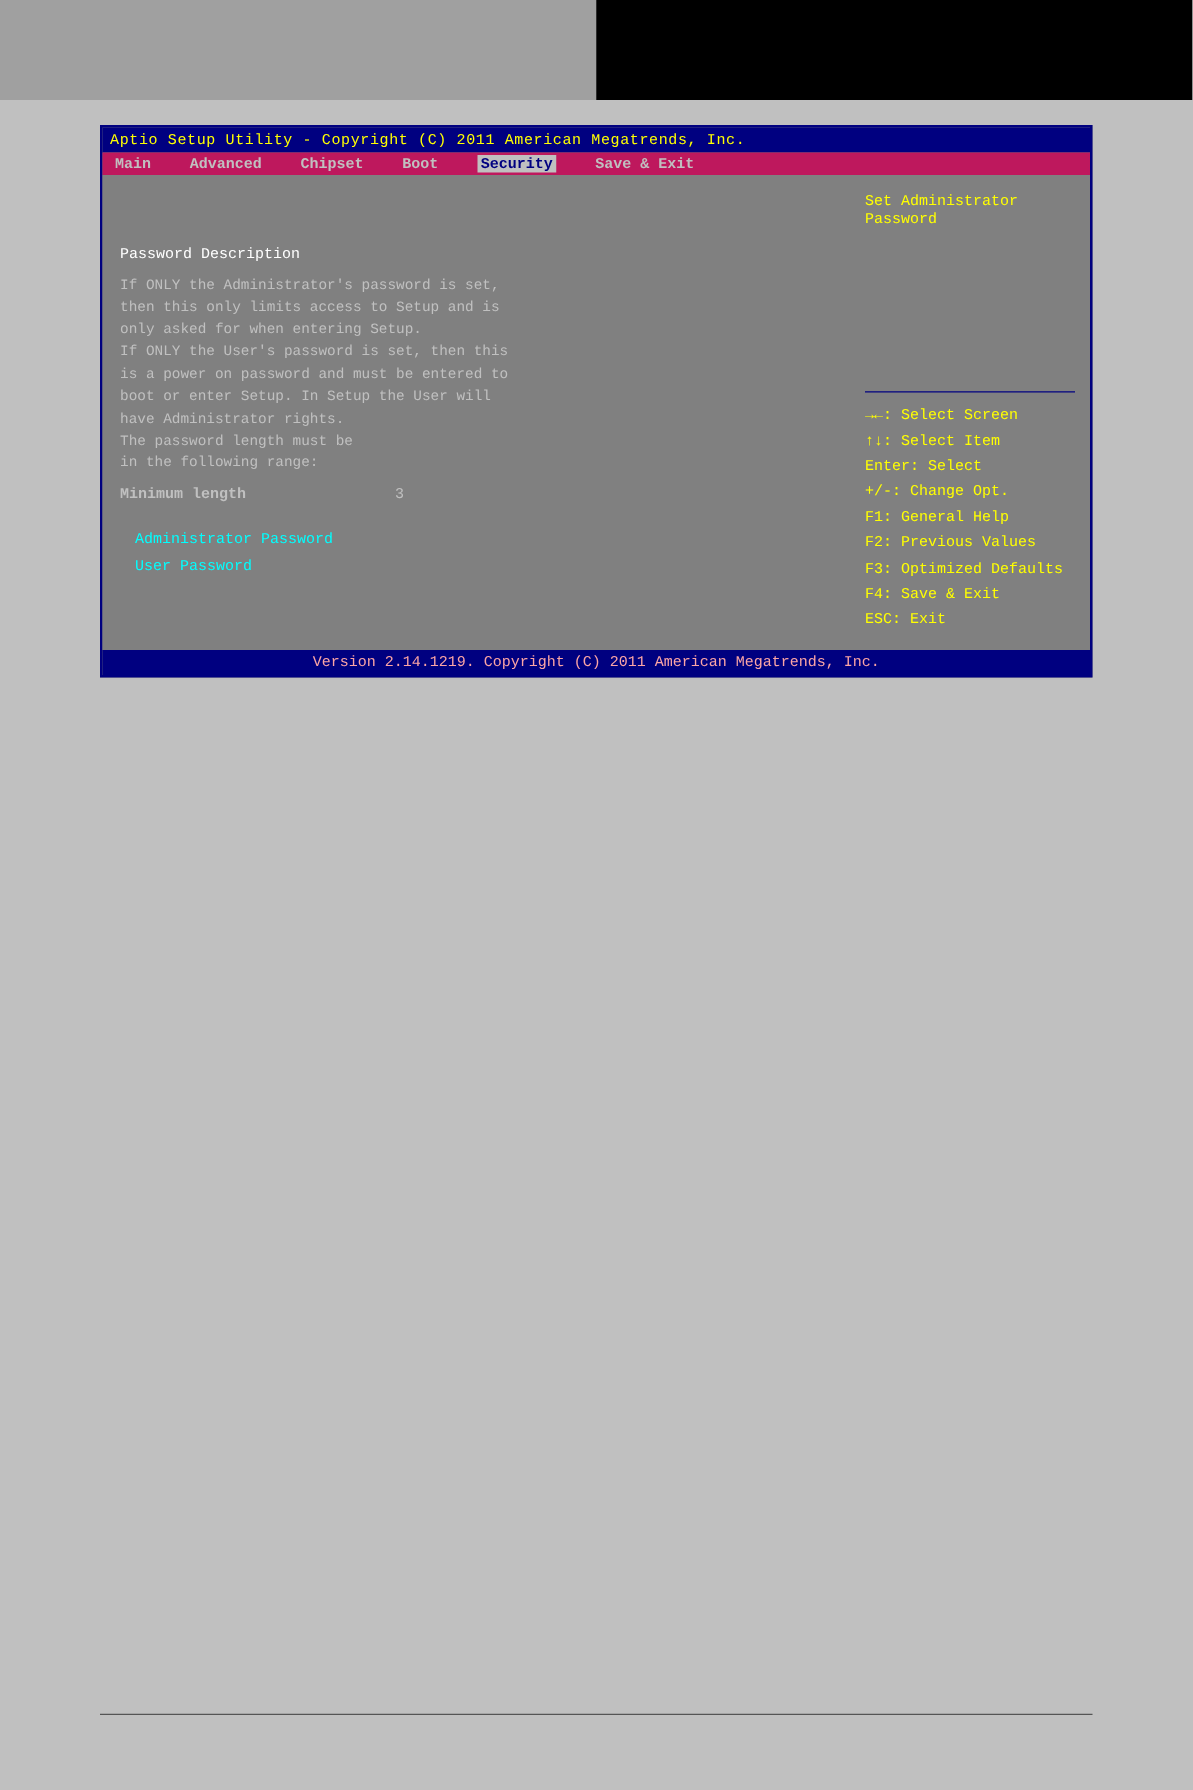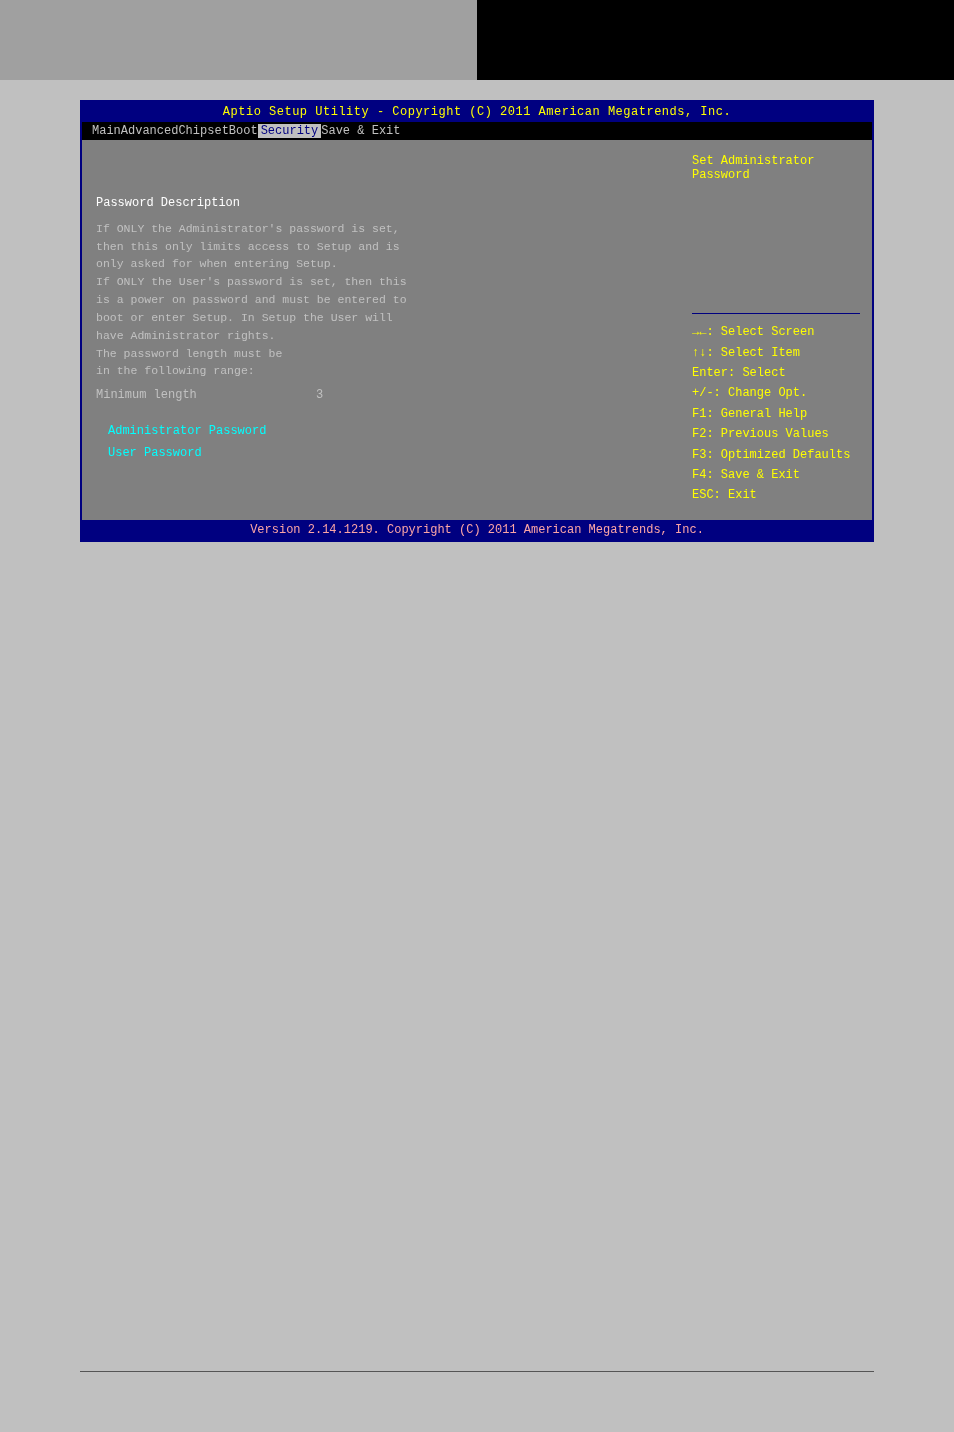--- a/index.html
+++ b/index.html
@@ -39,33 +39,33 @@
       width: 100%;
       border: 2px solid #000080;
       background: #808080;
       font-size: 12px;
       font-family: 'Courier New', Courier, monospace;
     }
 
     .bios-title-bar {
       background: #000080;
       color: #ffff00;
-      text-align: center;
       padding: 3px 6px;
       font-size: 12px;
       letter-spacing: 0.5px;
     }
 
     .bios-menu-bar {
-      background: #000000;
+      background: #be185d;
       color: #c0c0c0;
       padding: 2px 10px;
       font-size: 12px;
       display: flex;
-      gap: 0;
+      gap: 31px;
+      font-weight: bold;
     }
 
     .bios-menu-bar span {
       cursor: pointer;
       color: #c0c0c0;
     }
 
     .bios-menu-bar span.active {
       background: #c0c0c0;
       color: #000080;
@@ -127,20 +127,21 @@
 
     .field-row {
       display: flex;
       color: #c0c0c0;
       font-size: 12px;
       margin: 2px 0;
     }
 
     .field-label {
       min-width: 220px;
+      font-weight: bold;
     }
 
     .field-value {
       color: #c0c0c0;
     }
 
     .clickable-item {
       color: #00ffff;
       cursor: pointer;
       margin: 4px 12px;

